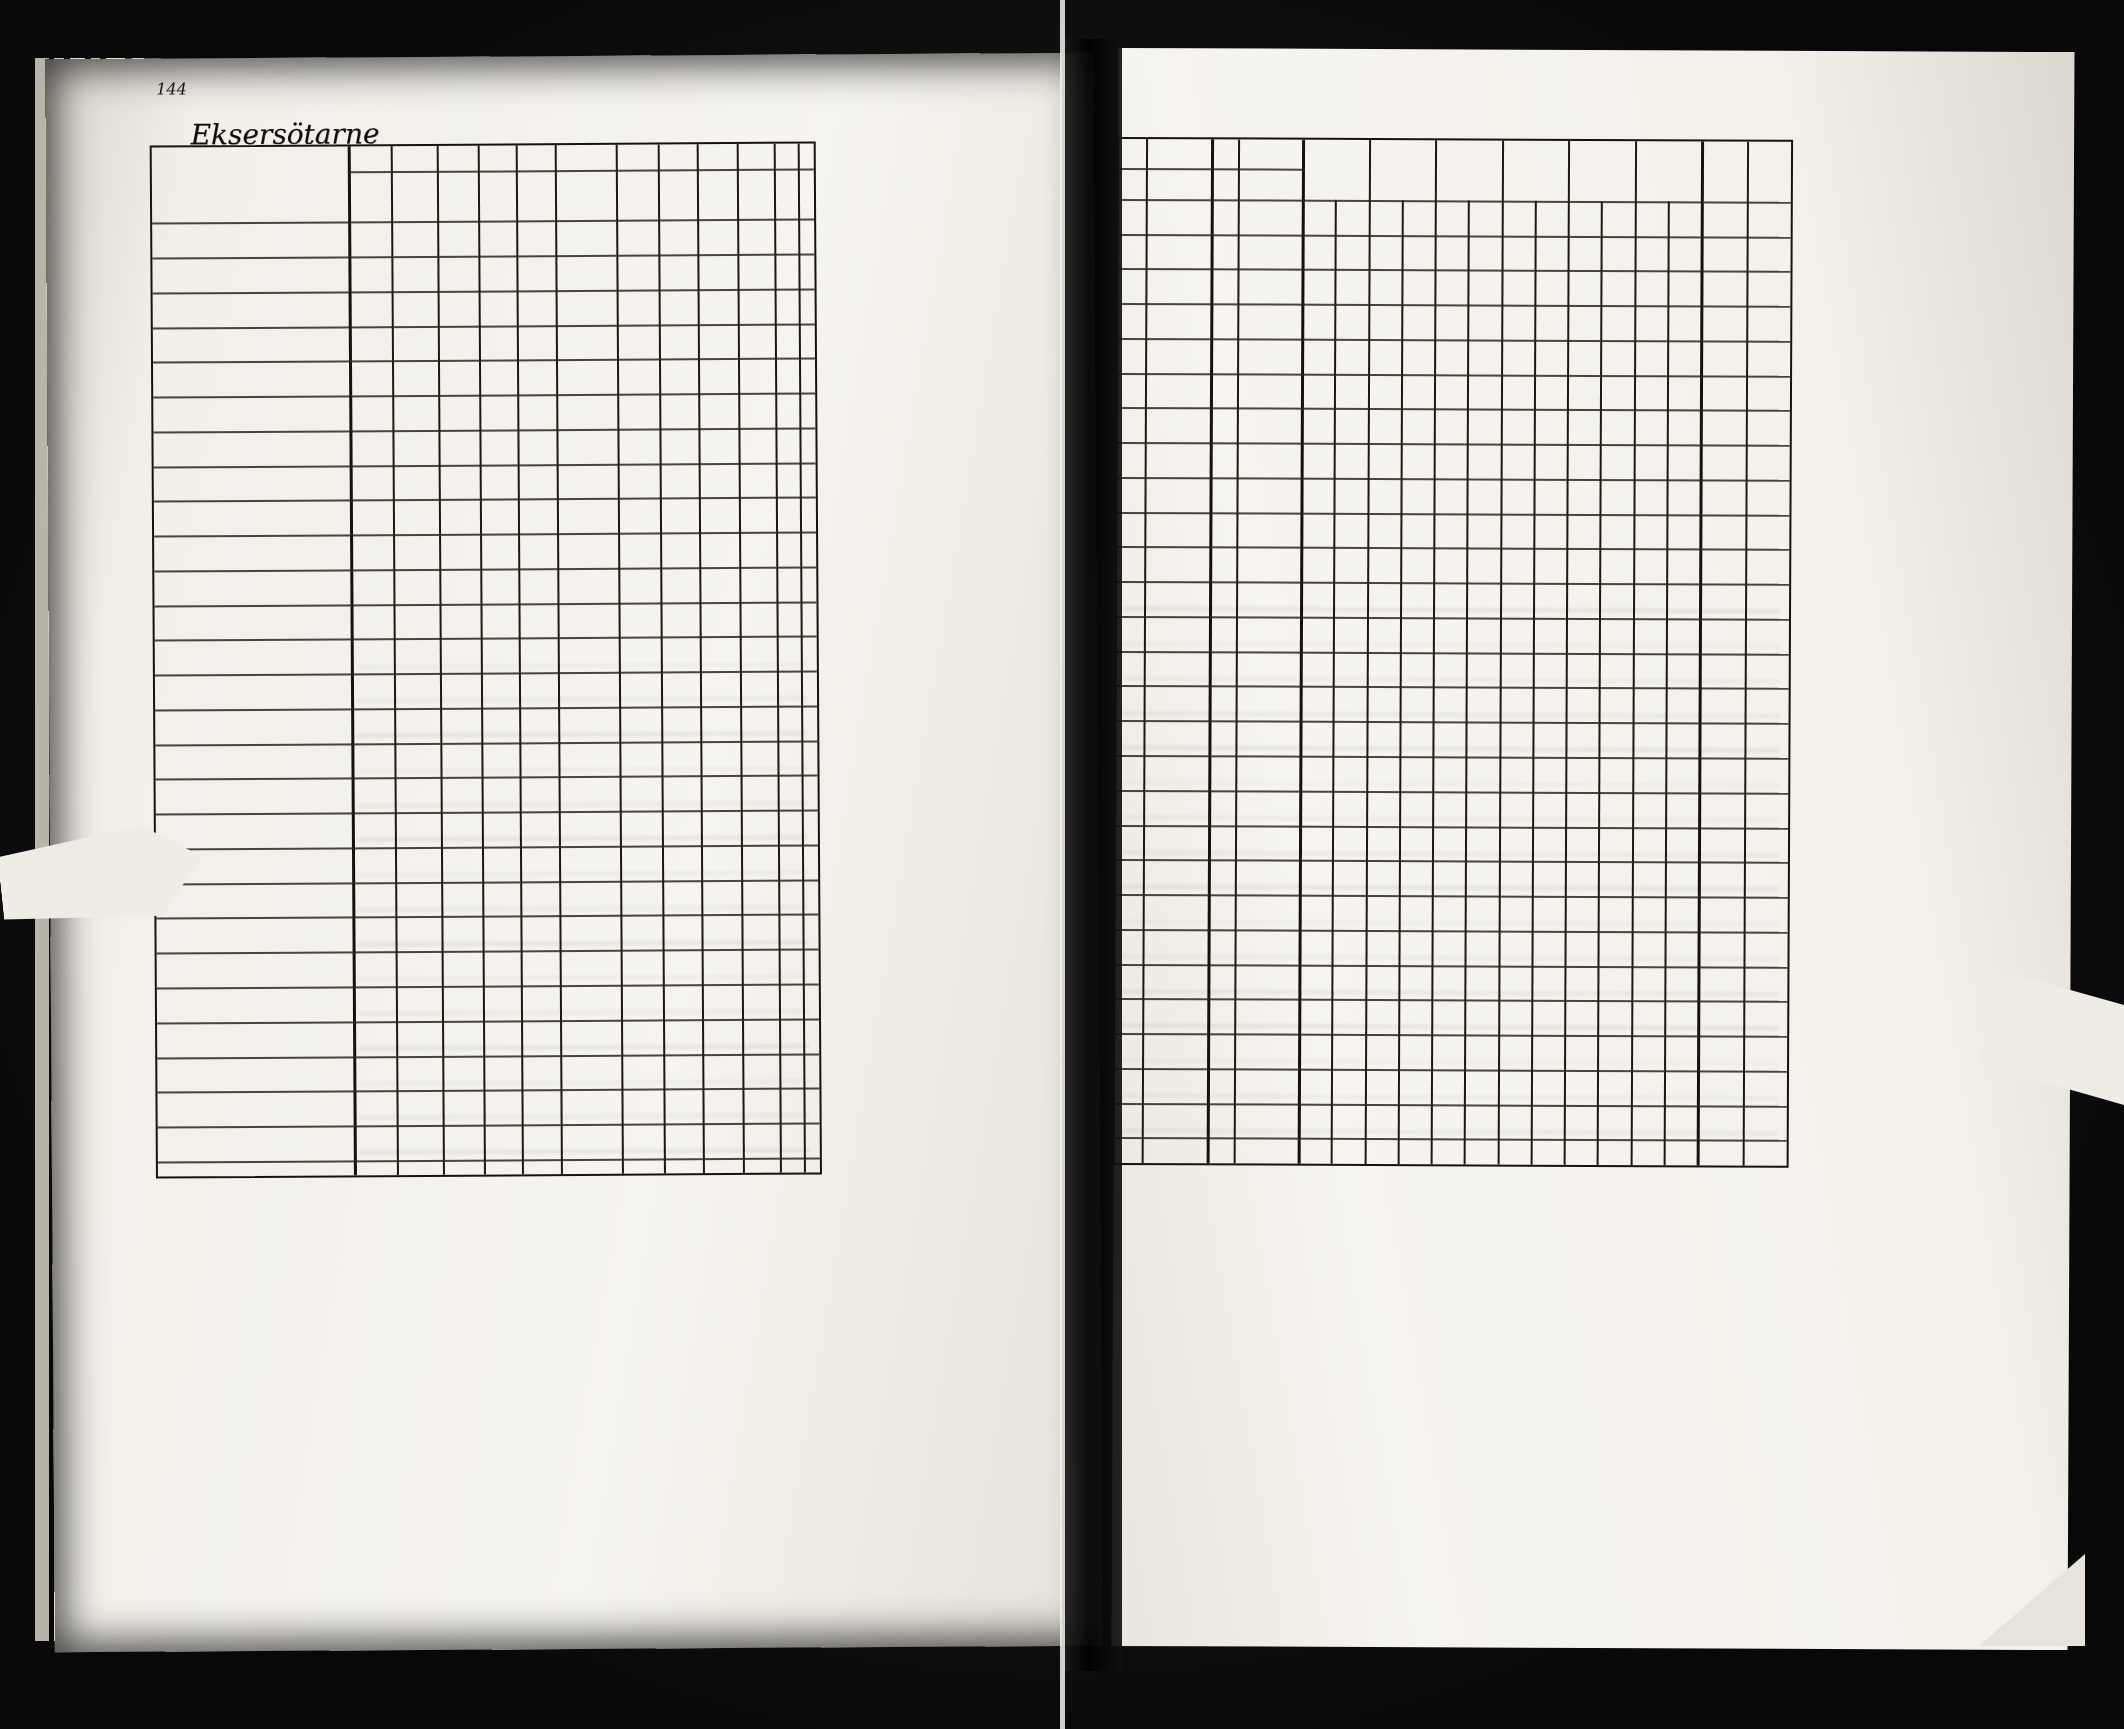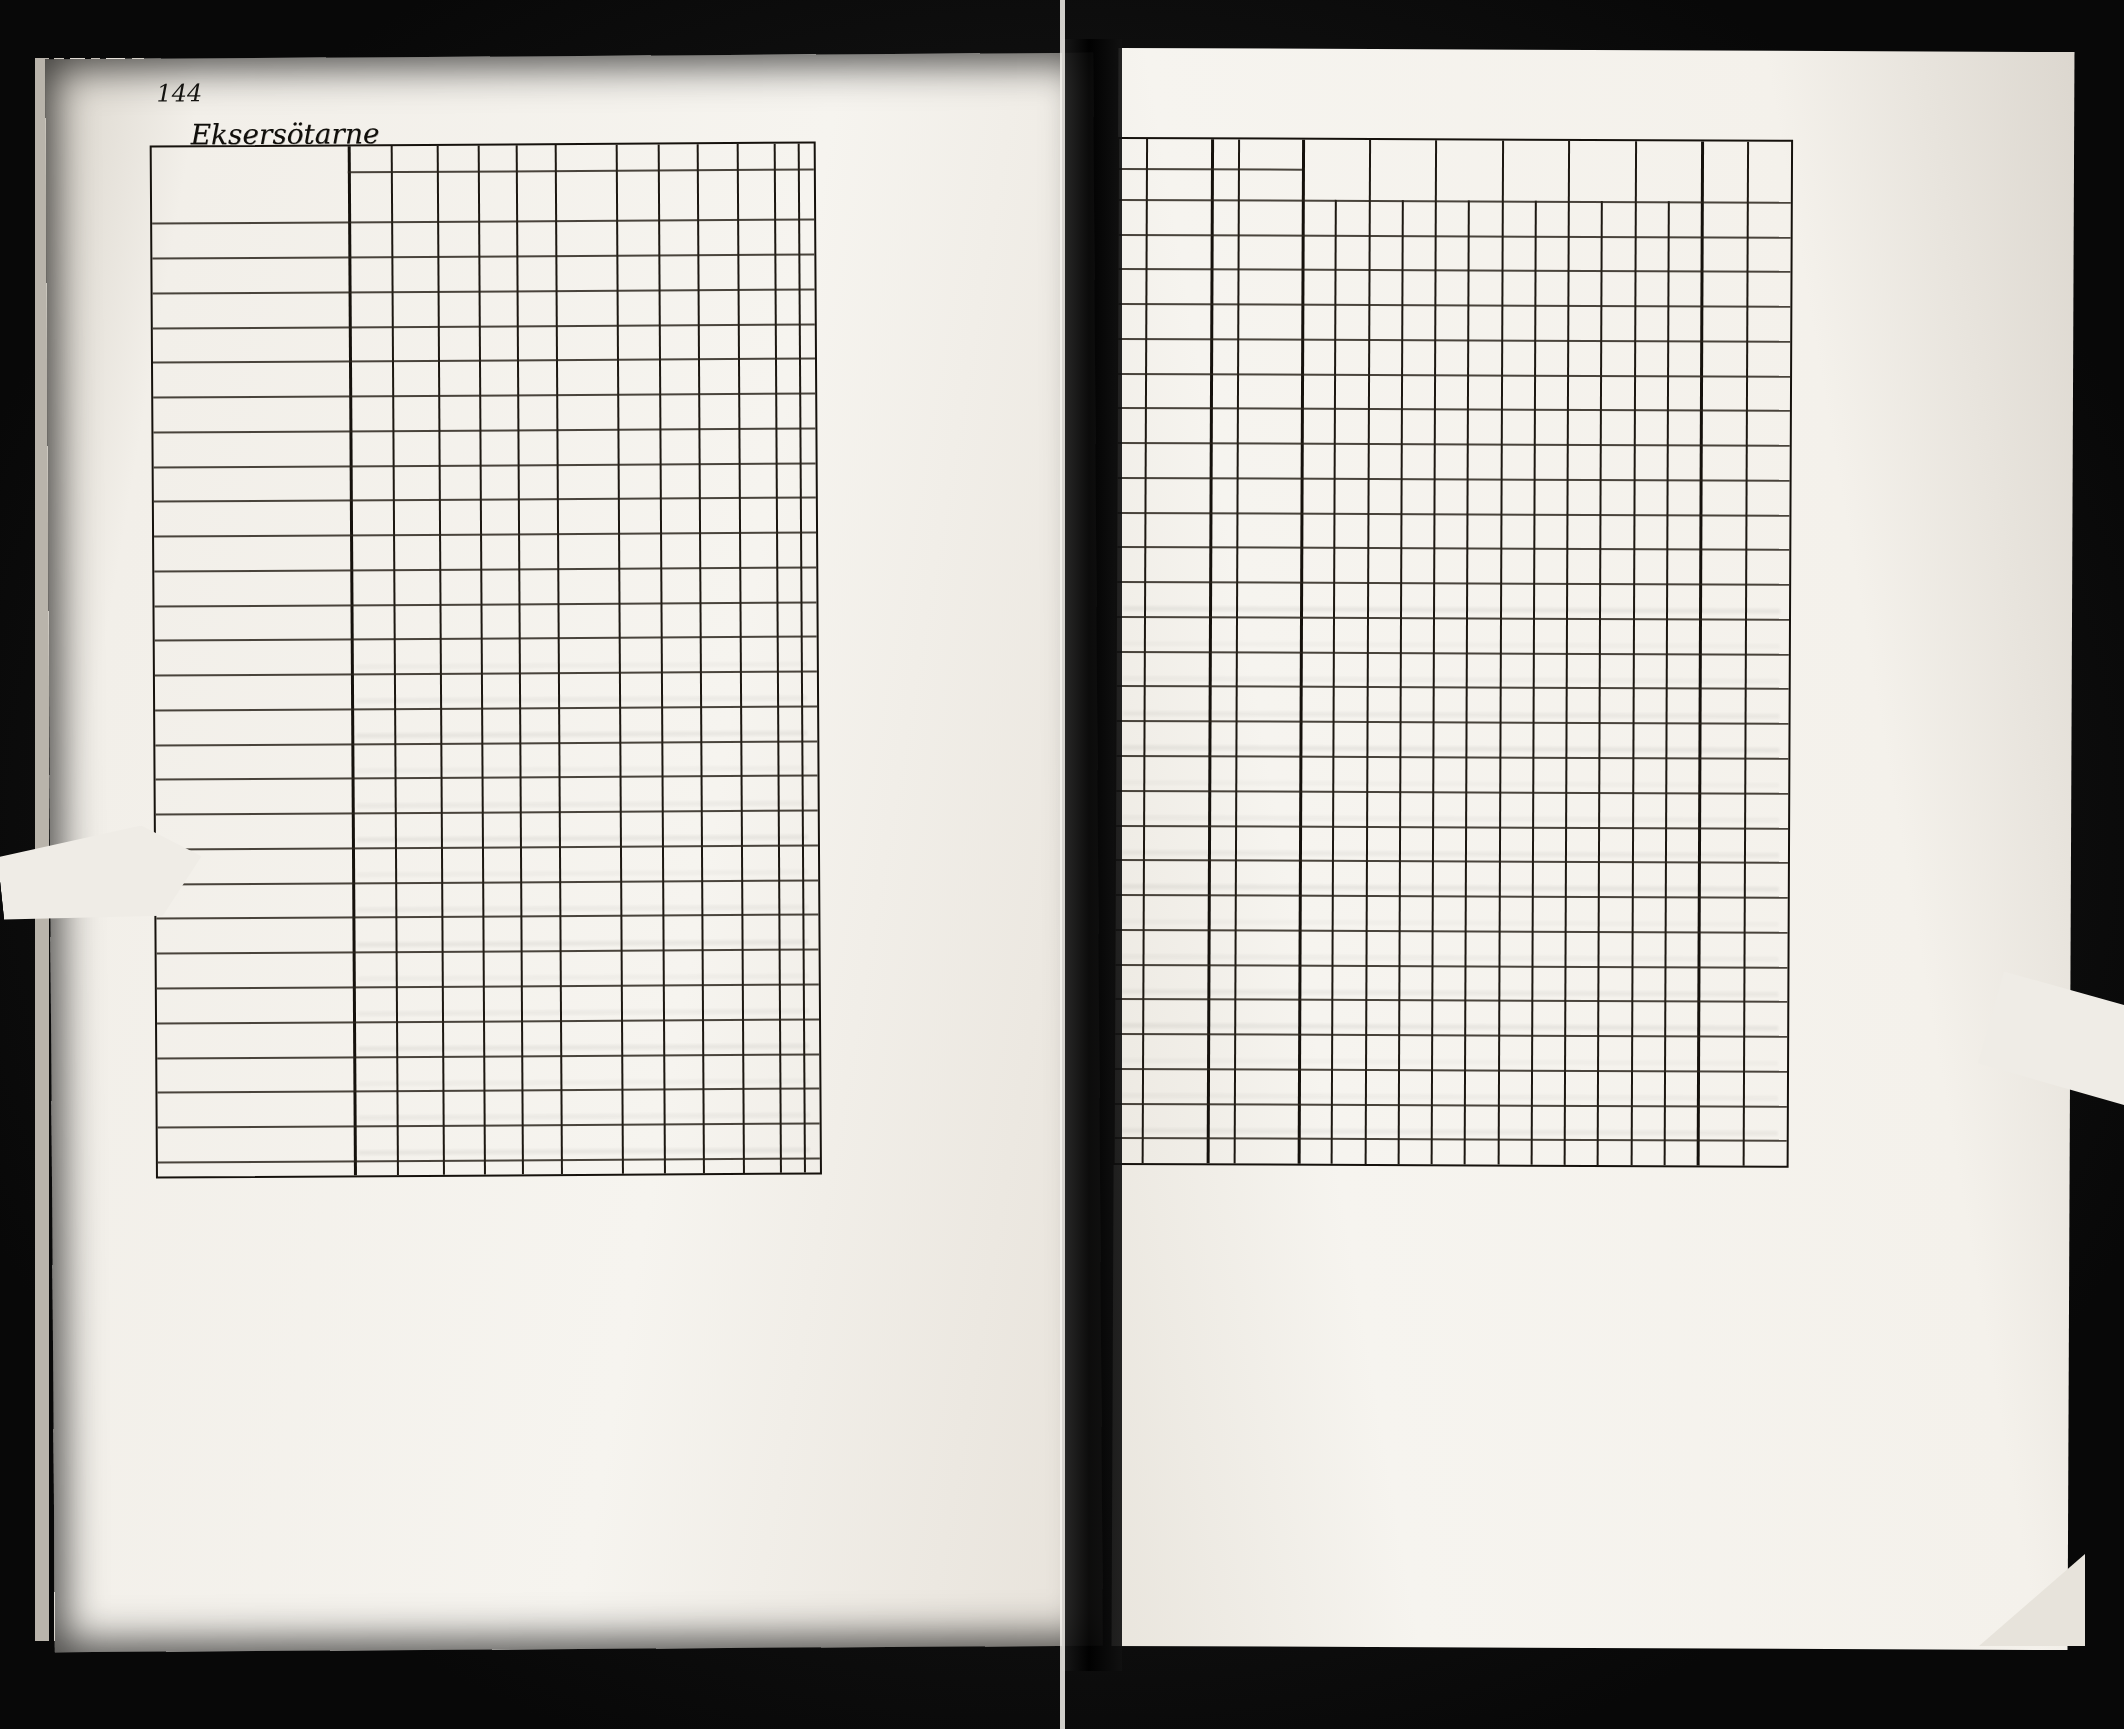--- a/index.html
+++ b/index.html
@@ -66,21 +66,21 @@
   .hand{position:absolute;font-family:"DejaVu Serif",serif;font-style:italic;color:#100e0a;
         white-space:nowrap;text-shadow:0.5px 0.4px 0 rgba(0,0,0,.35);}
   .hand.big{font-size:28px;}
   .hand.name{font-size:23px;}
   .hand.num{font-size:16.4px;}
   .hand.tiny{font-size:12.6px;}
   .marks{position:absolute;font-size:19.3px;letter-spacing:4.8px;color:#0d0c09;
          font-family:"Liberation Serif",serif;white-space:nowrap;}
 
   
-  .folio{position:absolute;font-family:"DejaVu Serif",serif;font-style:italic;font-size:24px;color:#141310;text-align:center;}
+  .folio{position:absolute;font-family:"DejaVu Serif",serif;font-style:italic;font-size:16px;color:#141310;text-align:center;}
 
   
   .smudge{position:absolute;height:4.8px;background:rgba(25,22,18,.22);filter:blur(1px);}
 </style>
 </head>
 <body>
 
 <div id="scan">
   <div class="bg-noise"></div>
 

